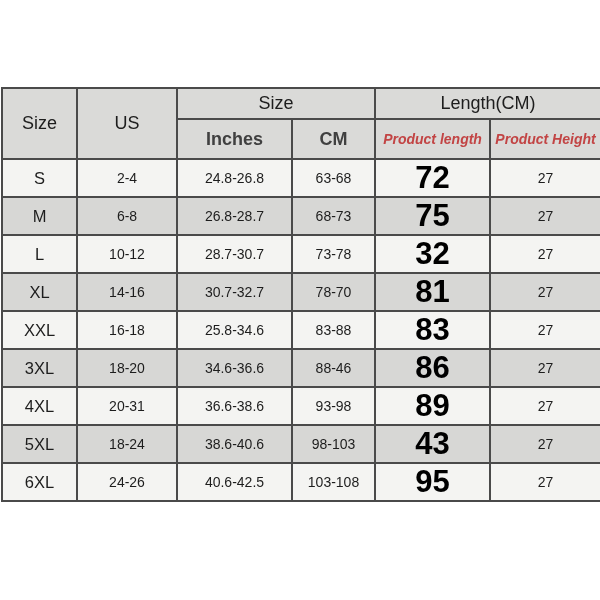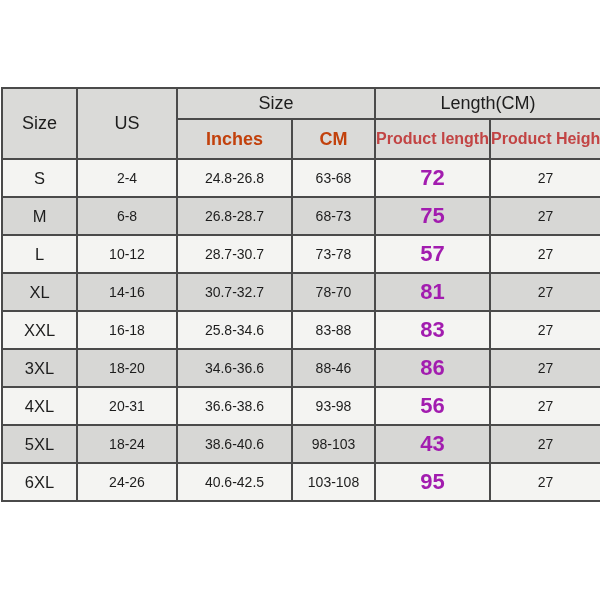--- a/index.html
+++ b/index.html
@@ -34,39 +34,40 @@
     white-space: nowrap;
   }
   th:last-child, td:last-child { border-right: none; }
 
   thead th { background: #dadad8; }
   tr.group-row { height: 31px; }
   tr.group-row th, th.span-head { font-size: 18px; }
   tr.sub-row { height: 40px; }
 
   .red-big {
-    color: #c2410c;
+    color: #404040;
     font-weight: bold;
     font-size: 18px;
   }
   .red-sm {
     color: #c24444;
     font-weight: bold;
-    font-size: 16px;
+    font-size: 14px;
+    font-style: italic;
   }
 
   tbody tr { height: 38px; }
   tbody tr:nth-child(odd)  { background: #f4f4f2; }
   tbody tr:nth-child(even) { background: #d7d7d5; }
   tbody td { font-size: 14px; }
   td.col-size { font-size: 16.5px; }
   td.col-plen {
-    font-size: 22px;
+    font-size: 31px;
     font-weight: bold;
-    color: #a21caf;
+    color: #000000;
   }
 </style>
 </head>
 <body>
 
 <div class="chart-wrap">
   <table class="size-chart">
     <colgroup>
       <col style="width:75px">
       <col style="width:100px">
@@ -104,21 +105,21 @@
         <td>26.8-28.7</td>
         <td>68-73</td>
         <td class="col-plen">75</td>
         <td>27</td>
       </tr>
       <tr>
         <td class="col-size">L</td>
         <td>10-12</td>
         <td>28.7-30.7</td>
         <td>73-78</td>
-        <td class="col-plen">57</td>
+        <td class="col-plen">32</td>
         <td>27</td>
       </tr>
       <tr>
         <td class="col-size">XL</td>
         <td>14-16</td>
         <td>30.7-32.7</td>
         <td>78-70</td>
         <td class="col-plen">81</td>
         <td>27</td>
       </tr>
@@ -136,21 +137,21 @@
         <td>34.6-36.6</td>
         <td>88-46</td>
         <td class="col-plen">86</td>
         <td>27</td>
       </tr>
       <tr>
         <td class="col-size">4XL</td>
         <td>20-31</td>
         <td>36.6-38.6</td>
         <td>93-98</td>
-        <td class="col-plen">56</td>
+        <td class="col-plen">89</td>
         <td>27</td>
       </tr>
       <tr>
         <td class="col-size">5XL</td>
         <td>18-24</td>
         <td>38.6-40.6</td>
         <td>98-103</td>
         <td class="col-plen">43</td>
         <td>27</td>
       </tr>

